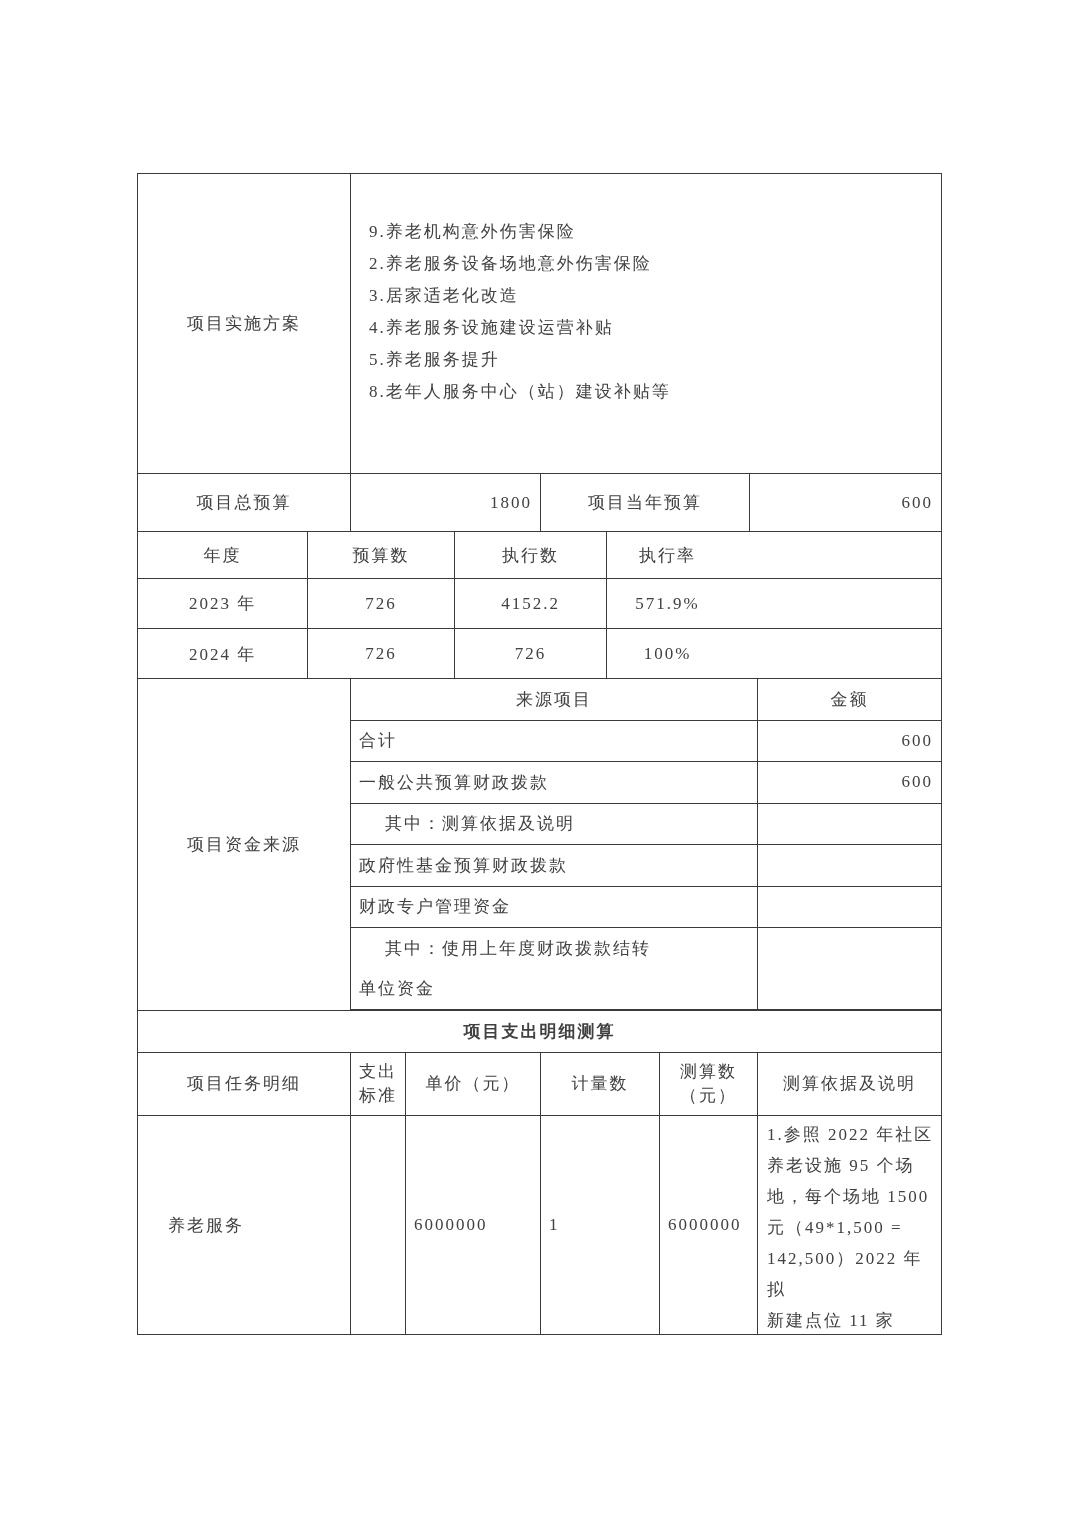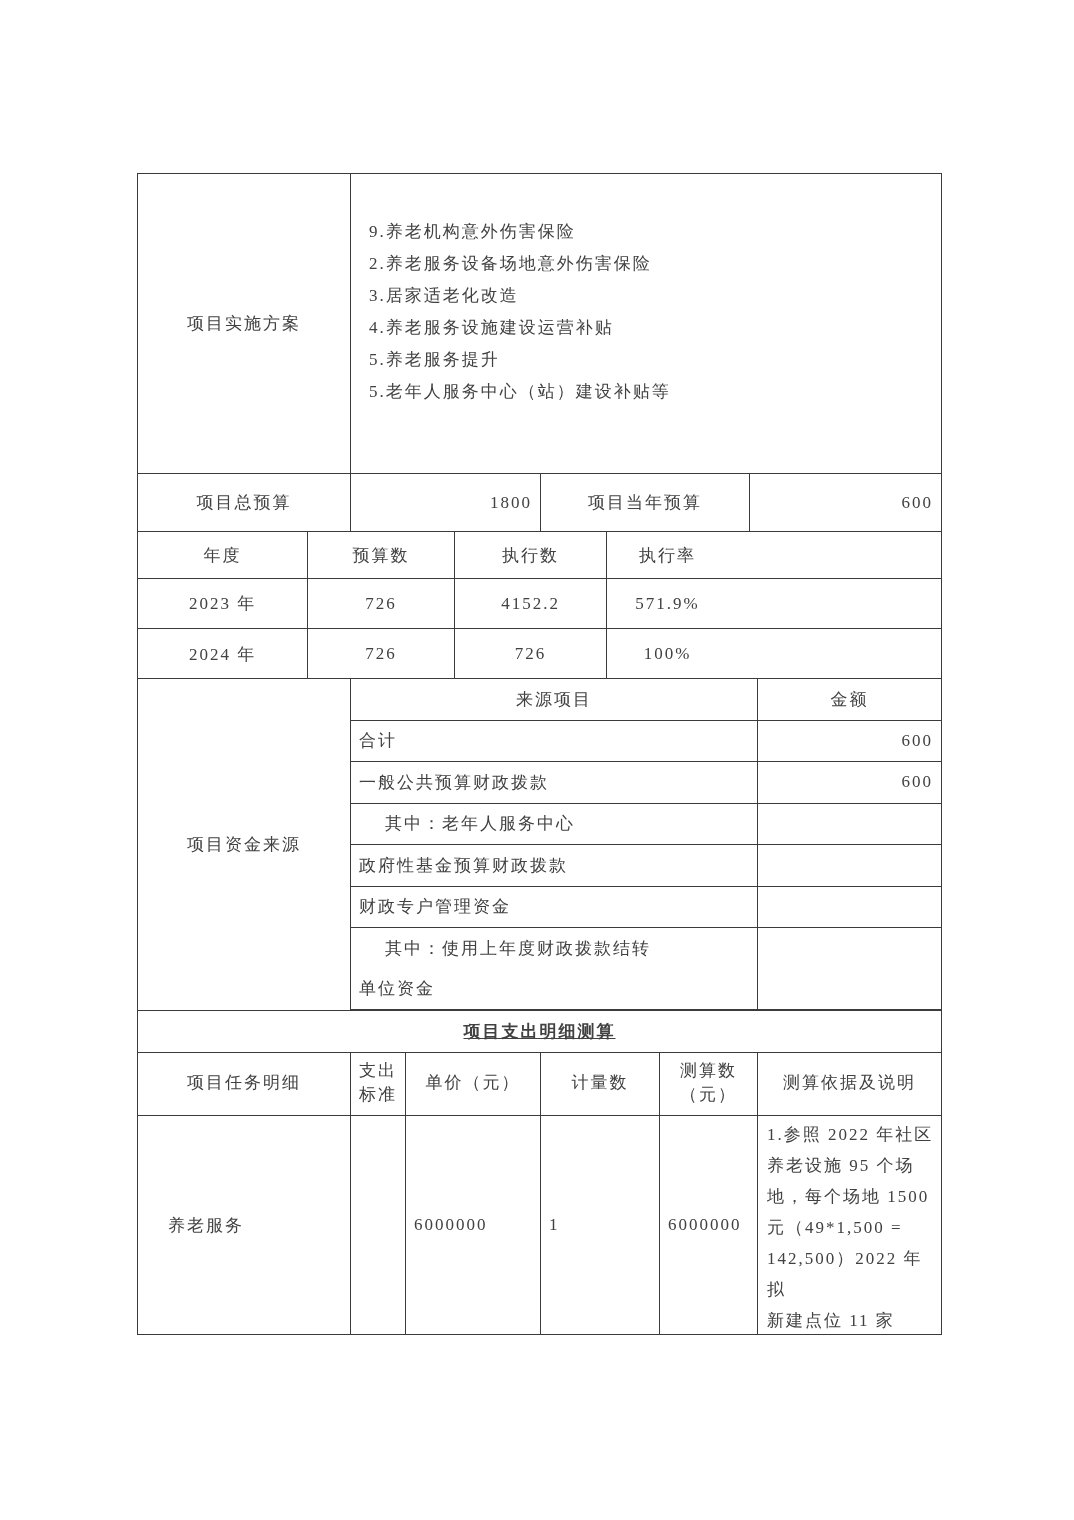--- a/index.html
+++ b/index.html
@@ -36,21 +36,21 @@
   .cell.last{border-right:none;}
   .cell.num{justify-content:flex-end;padding-right:8px;text-align:right;}
   .cell.leftal{justify-content:flex-start;padding-left:8px;text-align:left;}
   .cell.indent{padding-left:34px;}
 
   .r1{height:300px;}
   .r2{height:58px;}
   .r3{height:147px;}
   .r4{height:332px;}
   .r5{height:42px;}
-  .r6{height:63px;font-family:Liberation Mono, monospace;}
+  .r6{height:63px;}
   .r7{height:218px;}
 
   .w-label{width:213px;flex:none;}
   .w-b1{width:190px;flex:none;}
   .w-b2{width:209px;flex:none;}
   .w-b3{width:191px;flex:none;}
   .w-y0{width:170px;flex:none;}
   .w-y1{width:147px;flex:none;}
   .w-y2{width:152px;flex:none;}
   .w-y3{width:121px;flex:none;}
@@ -91,21 +91,21 @@
 <div class="doc-table">
 
   <div class="row r1">
     <div class="cell w-label">项目实施方案</div>
     <div class="cell last plan-cell" style="flex:1 1 auto;">
       <div>9.养老机构意外伤害保险</div>
       <div>2.养老服务设备场地意外伤害保险</div>
       <div>3.居家适老化改造</div>
       <div>4.养老服务设施建设运营补贴</div>
       <div>5.养老服务提升</div>
-      <div>5.老年人服务中心（站）建设补贴等</div>
+      <div>8.老年人服务中心（站）建设补贴等</div>
     </div>
   </div>
 
   <div class="row r2">
     <div class="cell w-label">项目总预算</div>
     <div class="cell w-b1 num">1800</div>
     <div class="cell w-b2">项目当年预算</div>
     <div class="cell w-b3 num last">600</div>
   </div>
 
@@ -141,21 +141,21 @@
       </div>
       <div class="subrow">
         <div class="cell w-s0 leftal">合计</div>
         <div class="cell w-s1 num last">600</div>
       </div>
       <div class="subrow">
         <div class="cell w-s0 leftal">一般公共预算财政拨款</div>
         <div class="cell w-s1 num last">600</div>
       </div>
       <div class="subrow">
-        <div class="cell w-s0 leftal indent">其中：老年人服务中心</div>
+        <div class="cell w-s0 leftal indent">其中：测算依据及说明</div>
         <div class="cell w-s1 num last"></div>
       </div>
       <div class="subrow">
         <div class="cell w-s0 leftal">政府性基金预算财政拨款</div>
         <div class="cell w-s1 num last"></div>
       </div>
       <div class="subrow">
         <div class="cell w-s0 leftal">财政专户管理资金</div>
         <div class="cell w-s1 num last"></div>
       </div>
@@ -164,21 +164,21 @@
         <div class="cell w-s1 num last"></div>
       </div>
       <div class="subrow">
         <div class="cell w-s0 leftal">单位资金</div>
         <div class="cell w-s1 num last"></div>
       </div>
     </div>
   </div>
 
   <div class="row r5">
-    <div class="cell last title-cell" style="flex:1 1 auto;text-decoration:underline;">项目支出明细测算</div>
+    <div class="cell last title-cell" style="flex:1 1 auto;">项目支出明细测算</div>
   </div>
 
   <div class="row r6">
     <div class="cell w-label hdr">项目任务明细</div>
     <div class="cell w-e1 hdr">支出标准</div>
     <div class="cell w-e2 hdr">单价（元）</div>
     <div class="cell w-e3 hdr">计量数</div>
     <div class="cell w-e4 hdr">测算数（元）</div>
     <div class="cell w-e5 hdr last">测算依据及说明</div>
   </div>

